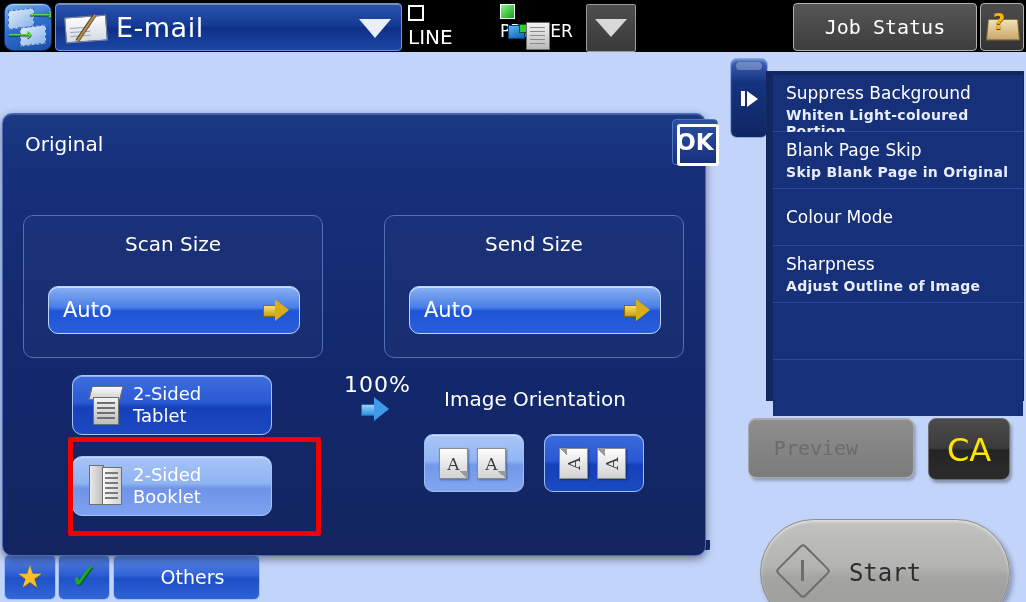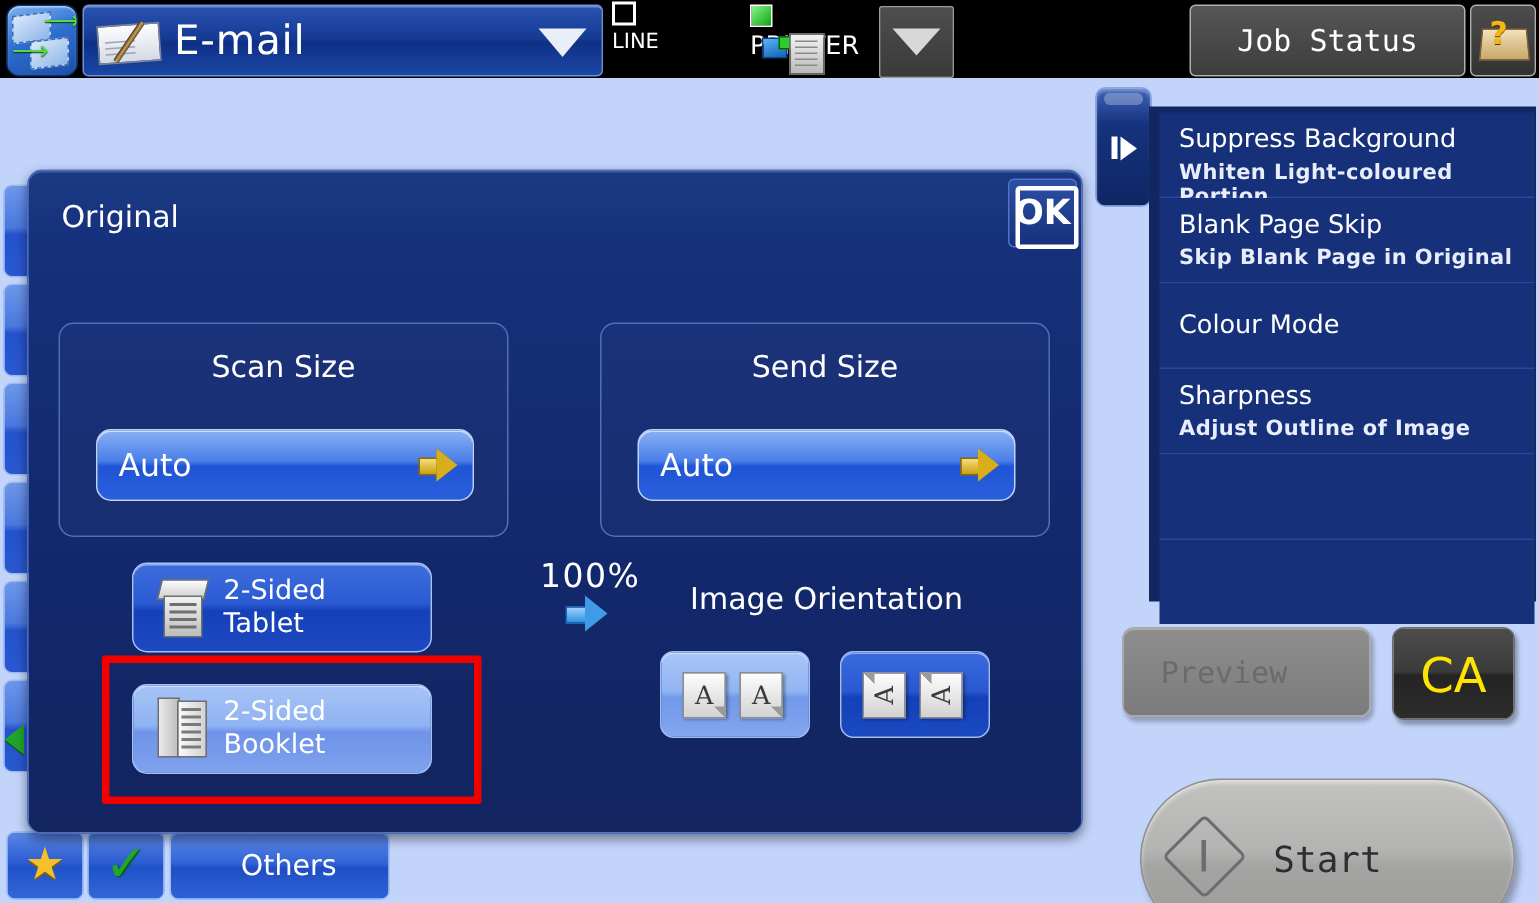--- a/index.html
+++ b/index.html
@@ -36,21 +36,21 @@
     border:1px solid #7b8597;transform:rotate(-4deg);}
   .mi .l1,.mi .l2,.mi .l3{position:absolute;left:4px;height:1px;background:#9aa3b3;width:20px;}
   .mi .l1{top:10px;}.mi .l2{top:14px;}.mi .l3{top:18px;}
   .mi .pen{position:absolute;left:19px;top:0px;width:4px;height:32px;
     background:linear-gradient(90deg,#3a2a16,#c9a25a,#5c4420);transform:rotate(34deg);border-radius:1px;}
   .modebar .mlabel{position:absolute;left:60px;top:8px;font-size:27px;color:#fff;letter-spacing:.5px;}
   .modebar .caret{position:absolute;right:10px;top:15px;width:0;height:0;
     border-left:16px solid transparent;border-right:16px solid transparent;border-top:19px solid #e9eef7;}
 
   .statusgrp{position:absolute;left:404px;top:0;height:52px;color:#fff;}
-  .st-line{position:absolute;left:4px;top:1px;font-size:14px;color:#fff;}
+  .st-line{position:absolute;left:4px;top:1px;font-size:20px;color:#fff;}
   .st-line .box{display:inline-block;width:12px;height:12px;border:2px solid #fff;background:#000;vertical-align:-1px;margin-right:2px;}
   .st-printer{position:absolute;left:96px;top:1px;font-size:17px;color:#fff;}
   .st-printer .gbox{display:inline-block;width:13px;height:13px;background:linear-gradient(135deg,#8cf48c,#0fa60f);border:1px solid #fff;vertical-align:-2px;margin-right:2px;}
   .prn-icon{position:absolute;left:104px;top:20px;width:48px;height:30px;}
   .prn-icon .body{position:absolute;left:18px;top:2px;width:22px;height:26px;background:linear-gradient(180deg,#f4f4f4,#b9b9b9);border:1px solid #6b6b6b;}
   .prn-icon .body i{position:absolute;left:3px;width:15px;height:1px;background:#8a8a8a;display:block;}
   .prn-icon .pc{position:absolute;left:0;top:5px;width:15px;height:12px;background:linear-gradient(160deg,#59b6f5,#1161b5);border:1px solid #0c3f7e;}
   .prn-icon .grn{position:absolute;left:11px;top:4px;width:7px;height:7px;background:#2ecb2e;border:1px solid #0a5c0a;}
 
   .dropbtn{position:absolute;left:182px;top:4px;width:48px;height:46px;
@@ -151,21 +151,21 @@
   .startbtn .dia .i{position:absolute;left:18px;top:9px;width:3px;height:21px;background:#6d6d6d;}
   .startbtn .t{position:absolute;left:0;width:248px;top:39px;text-align:center;font-size:24px;color:#2e2e2e;
     font-family:"DejaVu Sans Mono","Liberation Mono",monospace;}
 
   
   .underbar1{position:absolute;left:330px;top:540px;width:380px;height:16px;background:#122b6e;border-radius:0 0 8px 8px;}
   .underbar2{position:absolute;left:326px;top:554px;width:392px;height:16px;background:#132f78;border-radius:0 0 10px 10px;
     box-shadow:inset 0 1px 0 rgba(255,255,255,.12);}
 
   
-  .dialog{position:absolute;left:18px;top:113px;width:702px;height:441px;border-radius:10px;
+  .dialog{position:absolute;left:2px;top:113px;width:702px;height:441px;border-radius:10px;
     background:linear-gradient(180deg,#1b3a84 0%,#16307a 12%,#13286c 60%,#12255f 100%);
     border:1px solid #4a6cc0;
     box-shadow:0 3px 8px rgba(0,0,0,.45), inset 0 1px 0 rgba(255,255,255,.18);}
   .dlg-title{position:absolute;left:22px;top:18px;font-size:20px;color:#fff;}
   .okbtn{position:absolute;left:672px;top:119px;width:44px;height:44px;border-radius:4px;
     background:linear-gradient(180deg,#2c4fa4,#16317c);border:1px solid #5274c6;}
   .okbtn .sq{position:absolute;left:4px;top:4px;width:36px;height:36px;border:3px solid #fff;border-radius:3px;}
   .okbtn .t{position:absolute;left:0;top:9px;width:44px;text-align:center;font-size:23px;font-weight:bold;color:#fff;
     font-family:"DejaVu Sans","Liberation Sans",sans-serif;}
 

